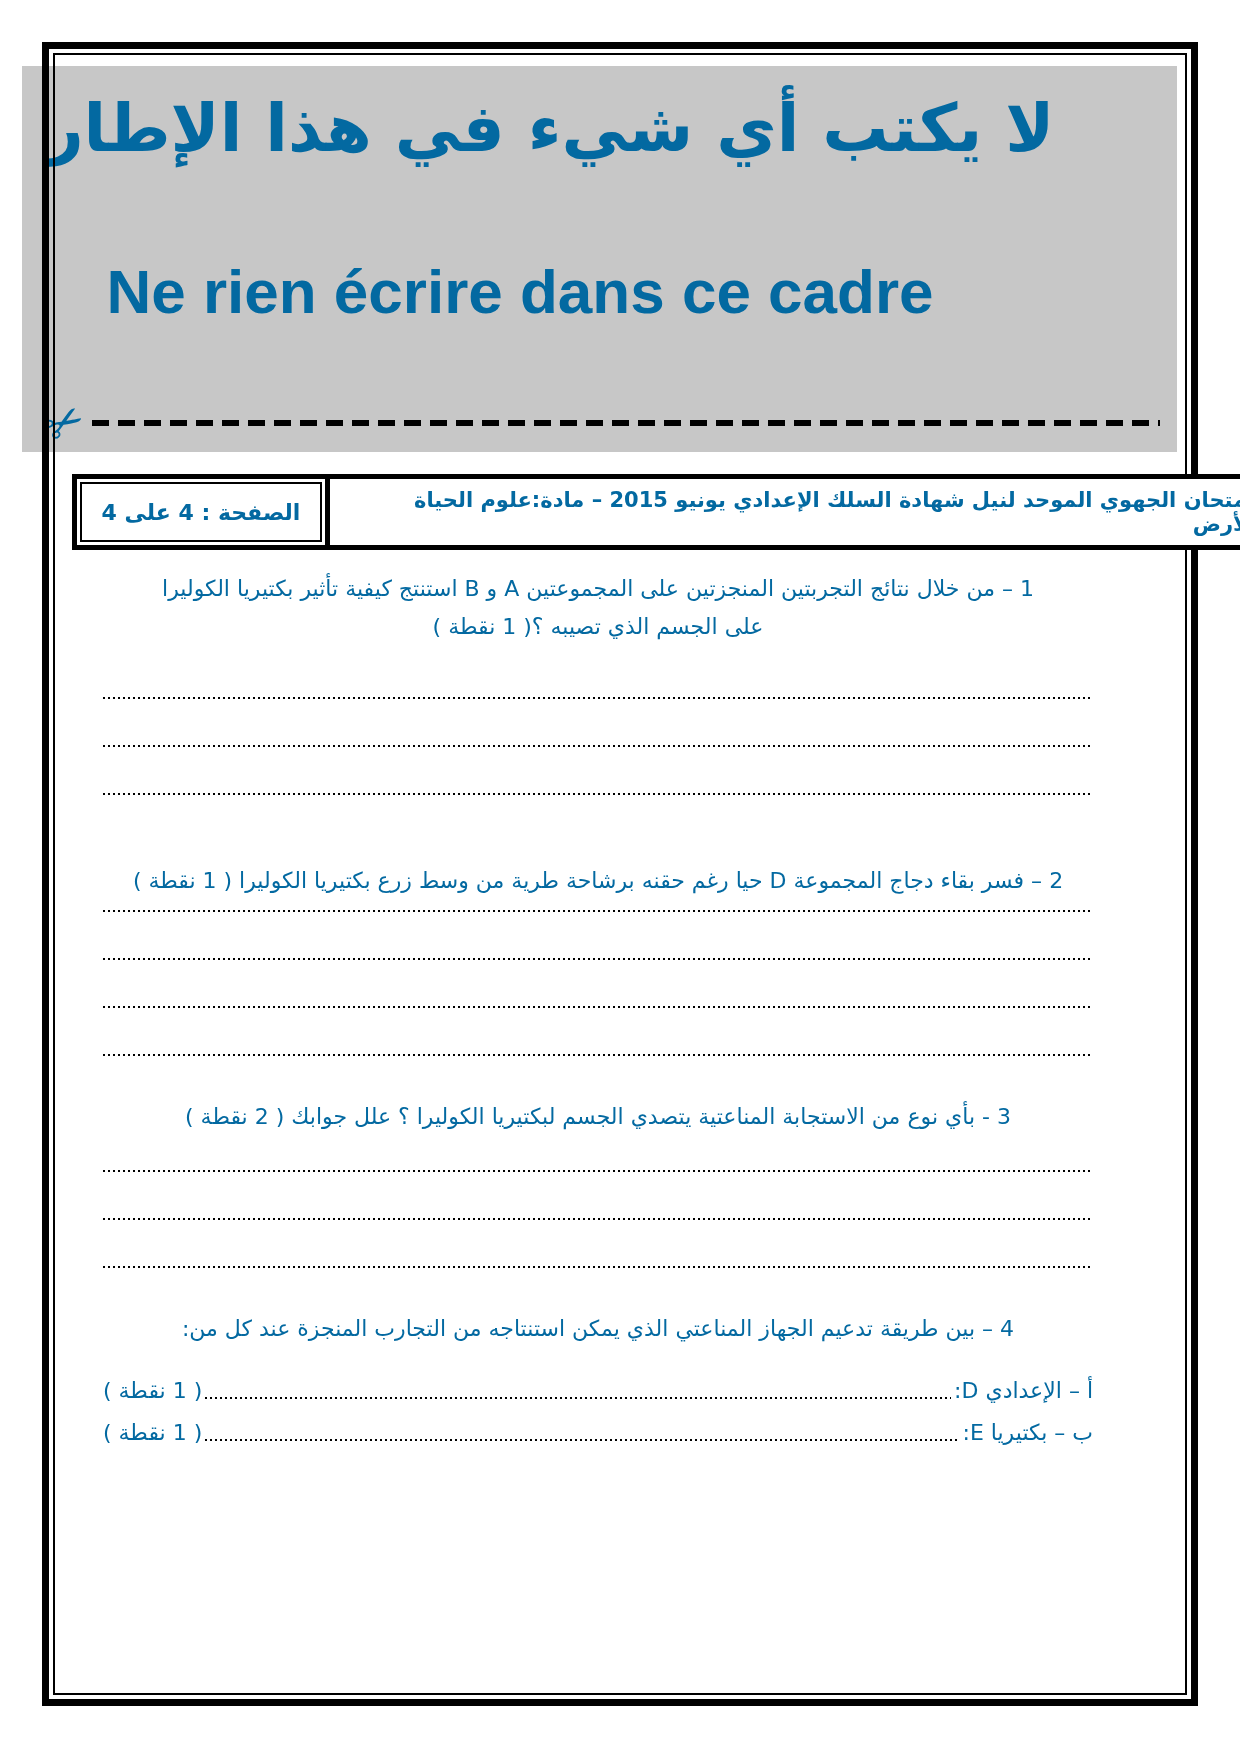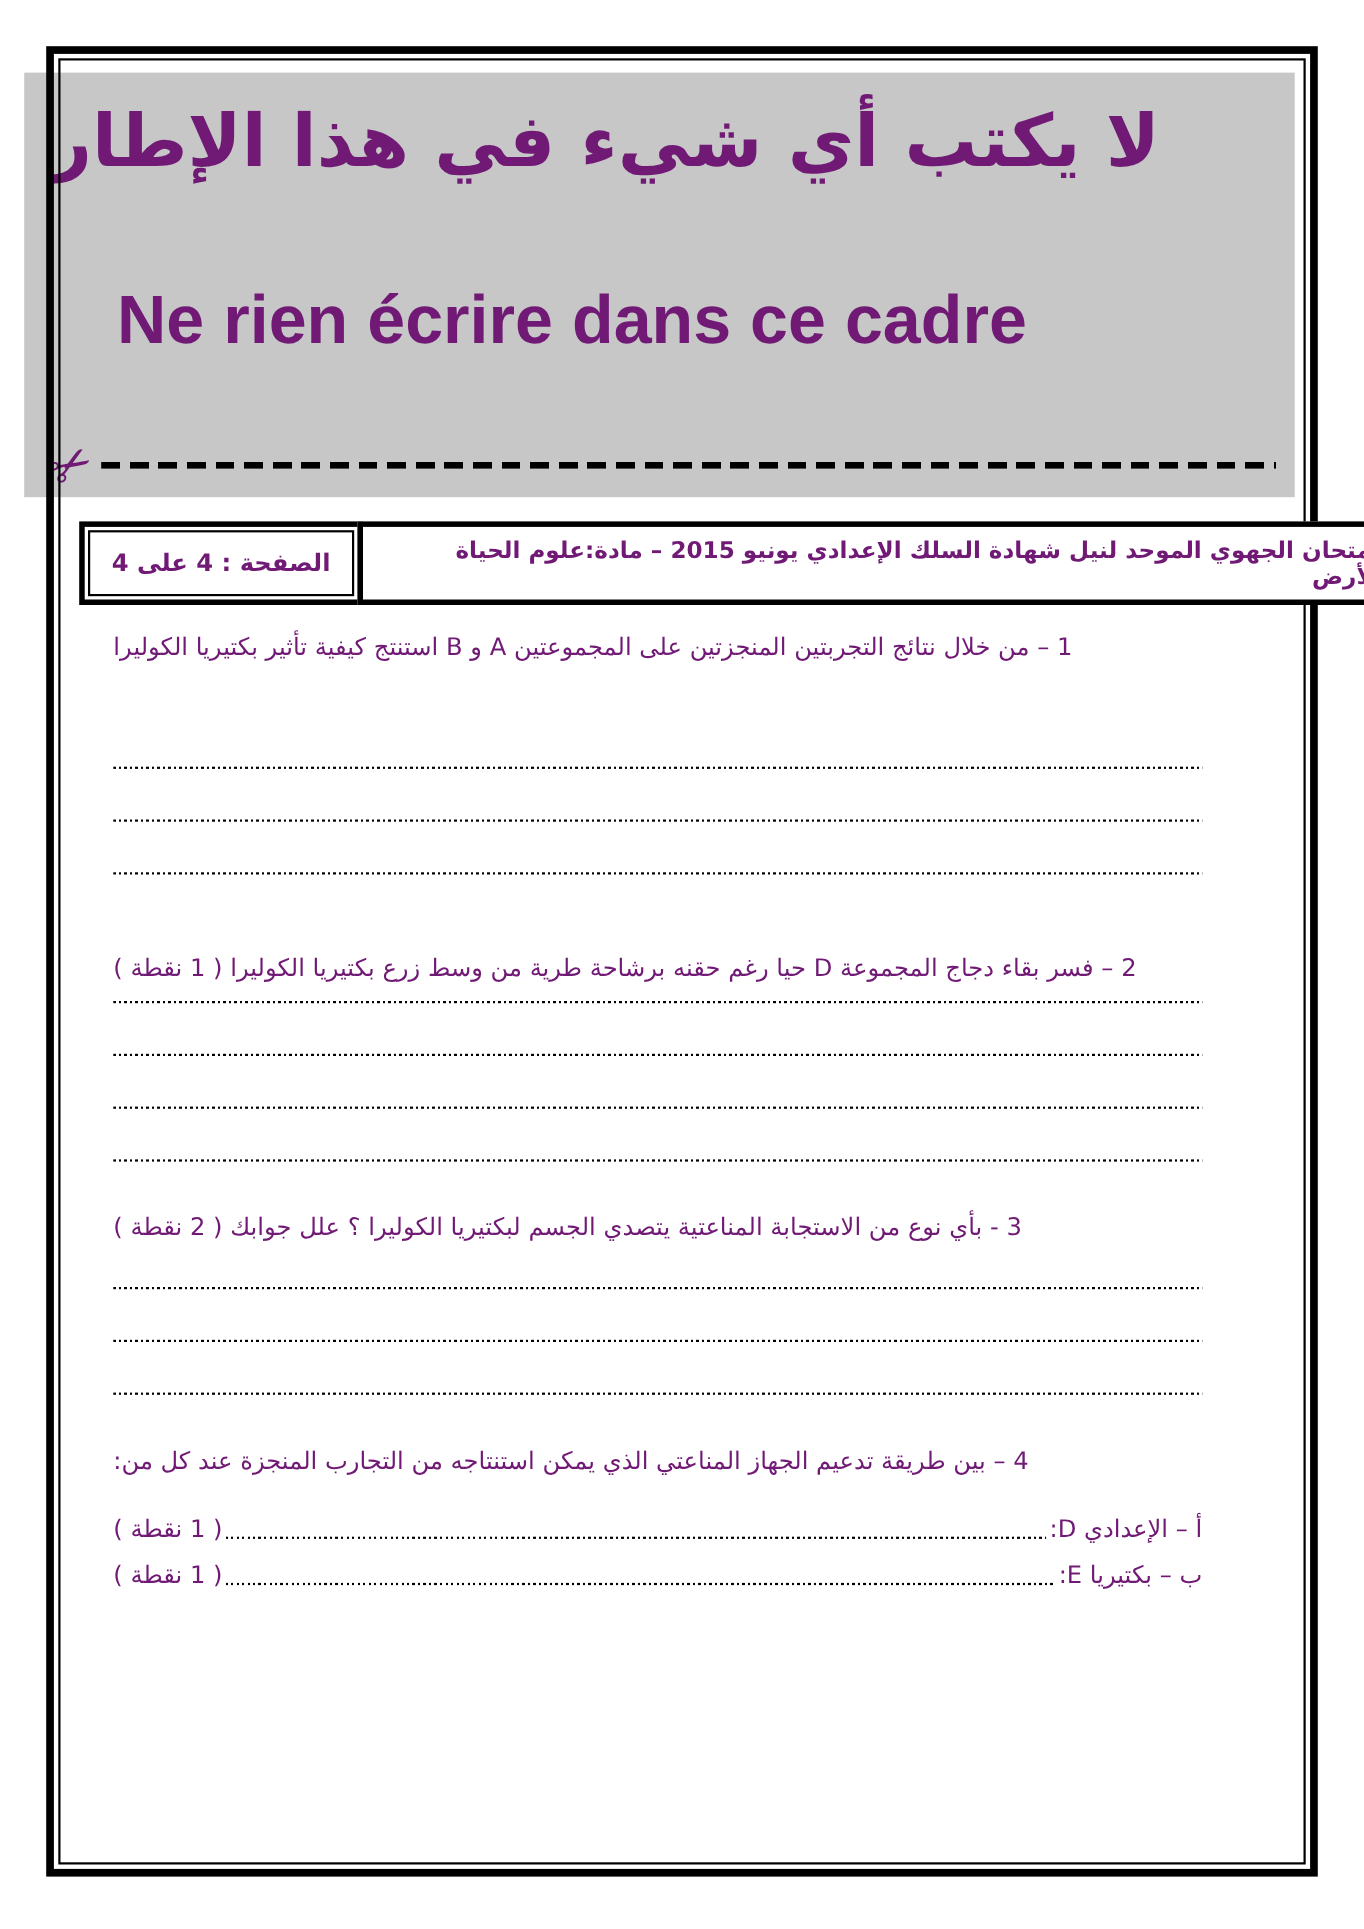--- a/index.html
+++ b/index.html
@@ -1,17 +1,17 @@
 <!DOCTYPE html>
 <html><head>
 <meta charset="utf-8">
 <style>
   html,body{margin:0;padding:0;background:#ffffff;}
   .canvas{position:relative;width:1240px;height:1754px;background:#ffffff;overflow:hidden;
-          font-family:"DejaVu Sans","Liberation Sans",sans-serif;color:#701a75;}
+          font-family:"DejaVu Sans","Liberation Sans",sans-serif;color:#0369a1;}
 
   
   .gray-band{position:absolute;left:22px;top:66px;width:1155px;height:386px;background:#c7c7c7;}
   .ar-title{position:absolute;left:0;top:6px;width:100%;padding-right:99px;box-sizing:border-box;
             text-align:center;font-family:"DejaVu Serif","DejaVu Sans",serif;
             font-weight:bold;font-size:66px;line-height:112px;direction:rtl;}
   .fr-title{position:absolute;left:0;top:182px;width:100%;padding-right:159px;box-sizing:border-box;
             text-align:center;font-family:"Liberation Sans","DejaVu Sans",sans-serif;
             font-weight:bold;font-size:62px;line-height:88px;letter-spacing:0px;}
   .cut-line{position:absolute;left:23px;top:326px;width:1115px;height:62px;
@@ -31,21 +31,21 @@
          display:flex;align-items:center;justify-content:center;background:#fff;}
   .hcell.left{width:258px;}
   .hcell.left::after{content:"";position:absolute;inset:3px;border:2px solid #000;pointer-events:none;}
   .hcell.right{flex:1;margin-left:-5px;}
   .page-label{font-size:22px;font-weight:bold;direction:rtl;}
   .exam-title{font-size:21px;font-weight:bold;direction:rtl;text-align:right;padding:0 10px;}
 
   
   .content{position:absolute;left:103px;top:0;width:990px;height:1754px;direction:rtl;
            font-size:22px;}
-  .q{position:absolute;width:100%;line-height:38px;text-align:left;}
+  .q{position:absolute;width:100%;line-height:38px;text-align:center;}
   .q1{top:570px;}
   .q2{top:862px;}
   .q3{top:1098px;}
   .q4{top:1310px;}
   .dots{position:absolute;width:100%;}
   .g1{top:697px;}
   .g2{top:910px;}
   .g3{top:1170px;}
   .dotline{height:2px;margin-bottom:46px;
            background:repeating-linear-gradient(to right,#000 0 2px,transparent 2px 5px);}
@@ -80,20 +80,21 @@
     </div>
     <div class="hcell right">
       <div class="exam-title" dir="rtl">الامتحان الجهوي الموحد لنيل شهادة السلك الإعدادي يونيو 2015 – مادة:علوم الحياة والأرض</div>
     </div>
   </div>
 
   <div class="content" dir="rtl">
 
     <div class="q q1">
       <div>1 – من خلال نتائج التجربتين المنجزتين على  المجموعتين A و  B استنتج كيفية تأثير بكتيريا الكوليرا</div>
+      <div>على الجسم الذي تصيبه ؟( 1 نقطة )</div>
     </div>
     <div class="dots g1">
         <div class="dotline"></div>
         <div class="dotline"></div>
         <div class="dotline"></div>
       </div>
 
     <div class="q q2">2 – فسر بقاء دجاج المجموعة  D حيا رغم حقنه برشاحة طرية من وسط زرع بكتيريا الكوليرا ( 1 نقطة )</div>
     <div class="dots g2">
         <div class="dotline"></div>

